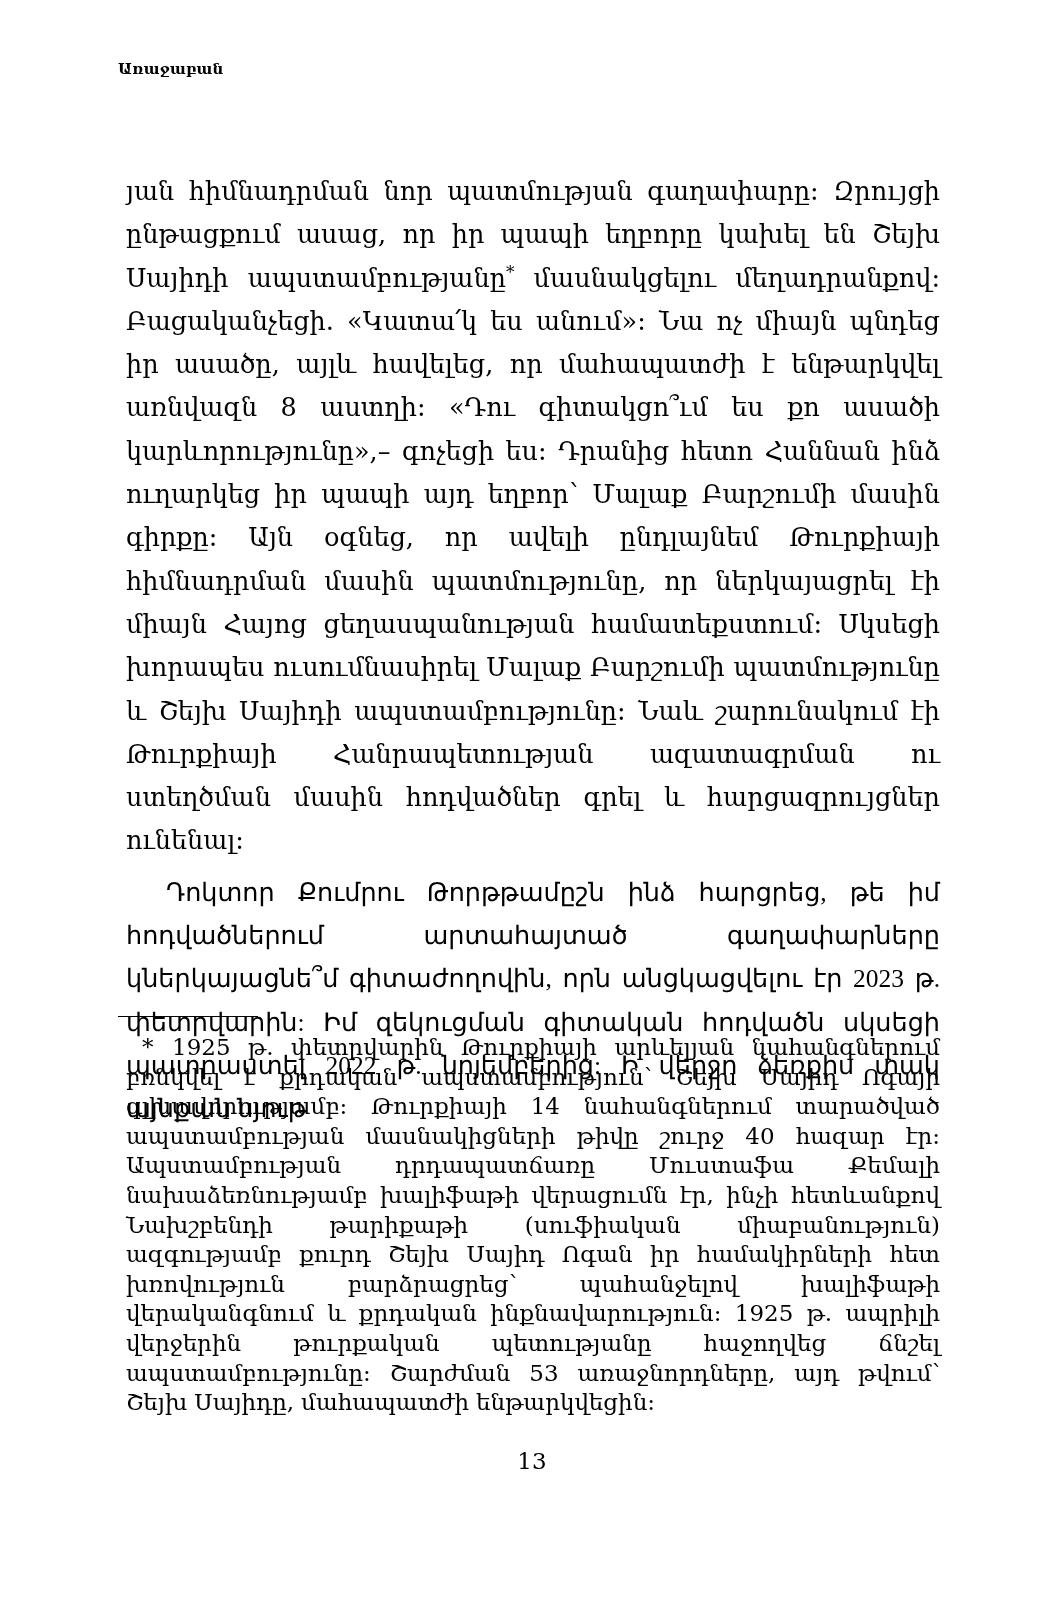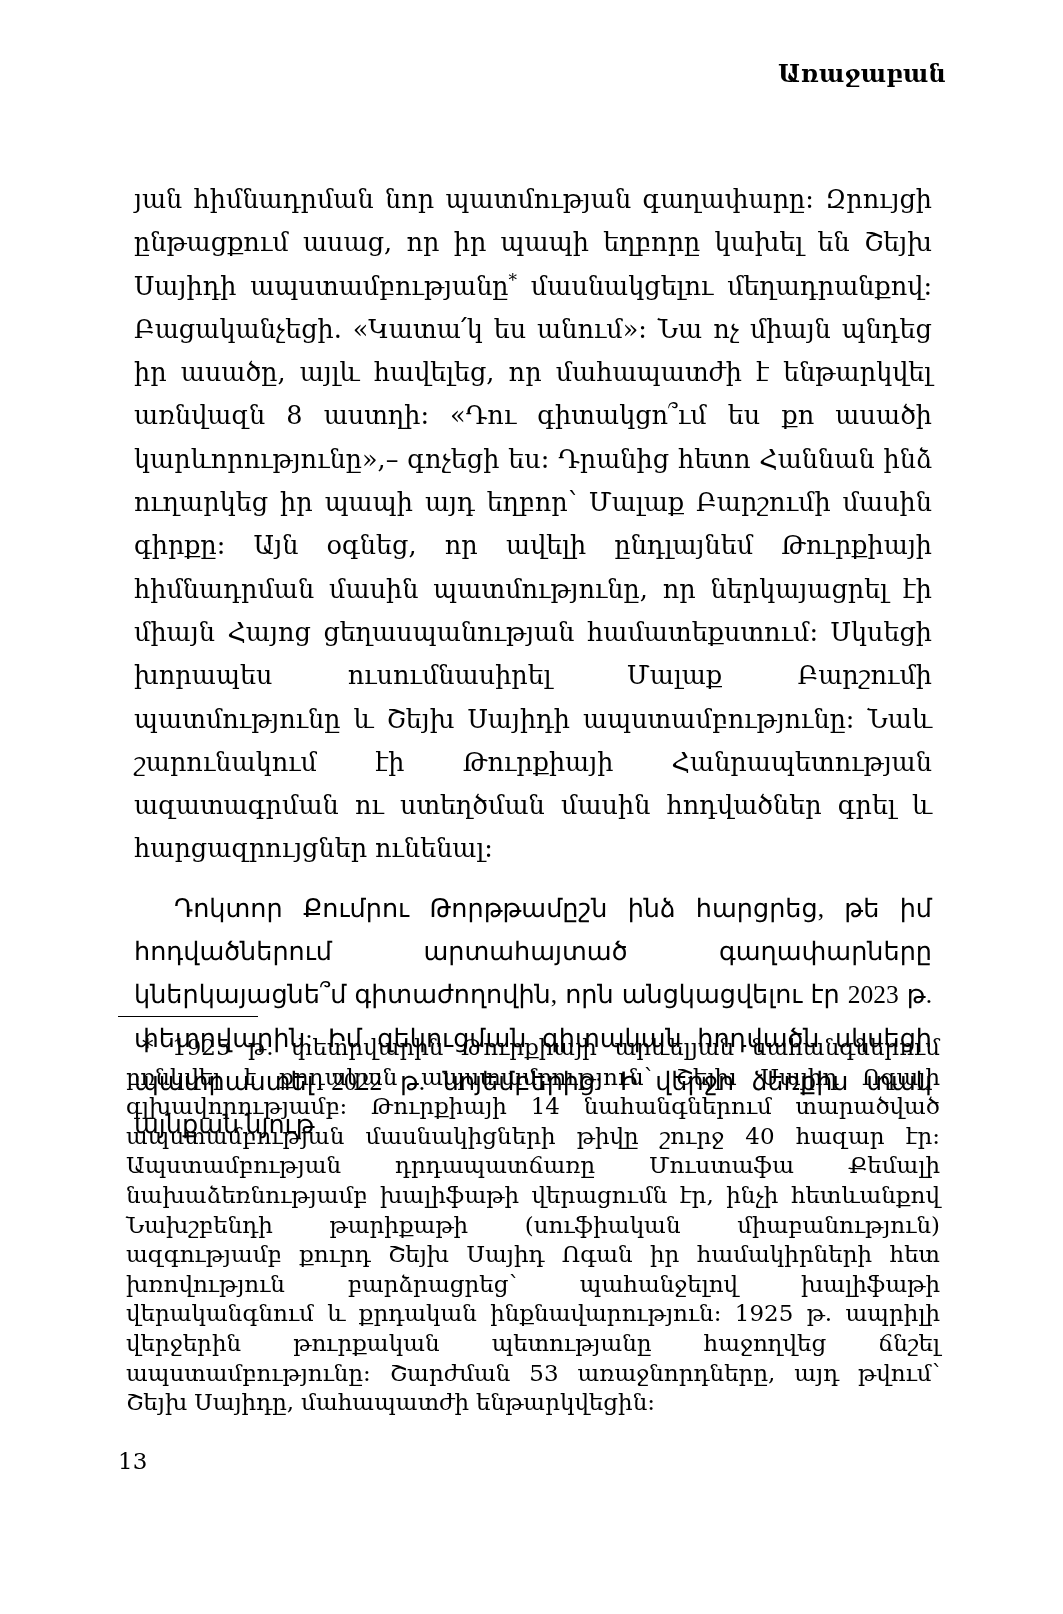--- a/index.html
+++ b/index.html
@@ -20,41 +20,40 @@
     inset: 0;
     background: #ffffff;
   }
 
   
   .running-head {
     position: absolute;
     top: 60px;
     left: 118px;
     width: 828px;
-    text-align: right;
     font-family: "DejaVu Serif", "Liberation Serif", serif;
-    font-size: 24px;
+    font-size: 15px;
     font-weight: 700;
     letter-spacing: 0.2px;
     line-height: 1.2;
   }
 
   
   .body-block {
     position: absolute;
     top: 162px;
     left: 118px;
     width: 830px;
   }
   .para {
     font-size: 25.5px;
     line-height: 43.3px;
     text-align: justify;
     text-justify: inter-word;
-    margin: 16px;
+    margin: 8px;
     hyphens: manual;
     word-spacing: -0.2px;
   }
   .para.indent {
     text-indent: 40px;
     font-family: Liberation Serif, serif;
   }
   .para + .para {
     margin-top: 0;
   }
@@ -91,21 +90,21 @@
     text-indent: 16px;
     vertical-align: baseline;
   }
 
   
   .folio {
     position: absolute;
     top: 1448px;
     left: 118px;
     width: 828px;
-    text-align: left;
+    text-align: center;
     font-size: 23px;
     line-height: 1.2;
   }
 </style>
 </head>
 <body>
 
 <div class="page">
 
   <div class="running-head">Առաջաբան</div>

